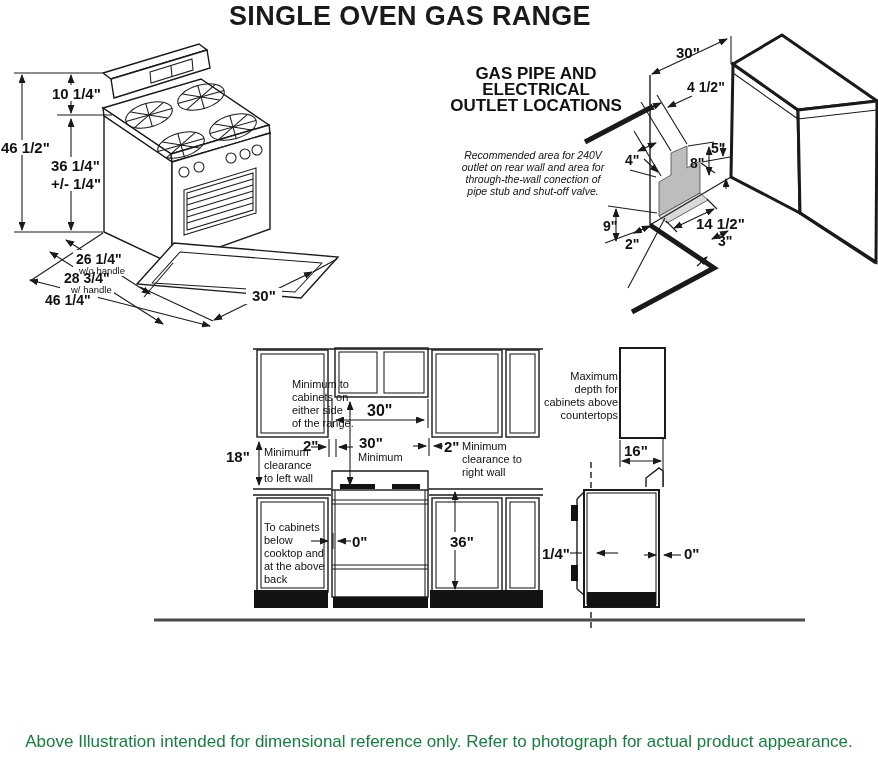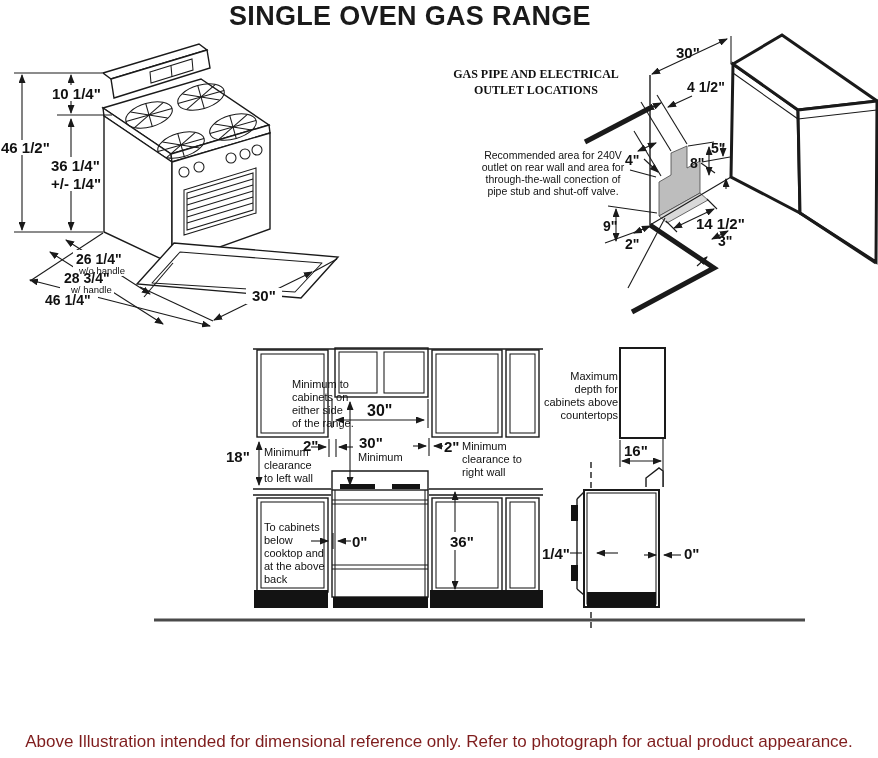--- a/index.html
+++ b/index.html
@@ -4,33 +4,33 @@
 <style>
   html,body { margin:0; padding:0; background:#fff; }
   .page {
     position:relative; width:878px; height:758px; background:#fff;
     font-family:"Liberation Sans",sans-serif; color:#111; overflow:hidden;
   }
   .abs { position:absolute; white-space:pre-line; }
   .title { left:0; top:1px; width:820px; text-align:center;
            font-size:27px; font-weight:bold; letter-spacing:.3px; color:#1a1a1a; }
   .gas-heading { left:437px; top:66px; width:198px; text-align:center;
-                 font-size:12px; font-weight:bold; line-height:16px;font-family:Liberation Serif, serif; }
+                 font-size:17px; font-weight:bold; line-height:16px; }
   .note { font-size:10.5px; line-height:12px; text-align:center; }
-  .note-wall  { left:456px; top:149px; width:194px; }
+  .note-wall  { left:436px; top:149px; width:194px;font-style:italic; }
   .note-floor { left:494px; top:268px; width:148px; }
   .lbl { font-size:11px; line-height:13px; }
   .lbl-min-side   { left:264px; top:378px;margin-left:28px; }
   .lbl-left-wall  { left:264px; top:446px; }
   .lbl-right-wall { left:462px; top:440px; }
   .lbl-below      { left:264px; top:521px; }
   .lbl-max-depth  { left:526px; top:370px; width:92px; text-align:right; }
   .lbl-front-edge { left:596px; top:501px; line-height:12.5px; }
   .lbl-below-side { left:637px; top:563px; }
-  .caption { left:0; top:732px; width:878px; text-align:center; font-size:17px; color:#7f1d1d; }
+  .caption { left:0; top:732px; width:878px; text-align:center; font-size:17px; color:#15803d; }
   svg.art { position:absolute; left:0; top:0; }
   .s  { stroke:#1a1a1a; fill:none; stroke-width:1.4; }
   .sf { stroke:#1a1a1a; fill:#fff; stroke-width:1.4; }
   .s1 { stroke-width:1.05; }
   .s2 { stroke-width:2; }
   .s3 { stroke-width:3; }
   .s5 { stroke-width:5; }
   .dim line, .dim path { stroke:#1a1a1a; fill:none; stroke-width:1.1; }
   .blk { fill:#131313; stroke:none; }
   .wb  { fill:#fff; stroke:none; }

